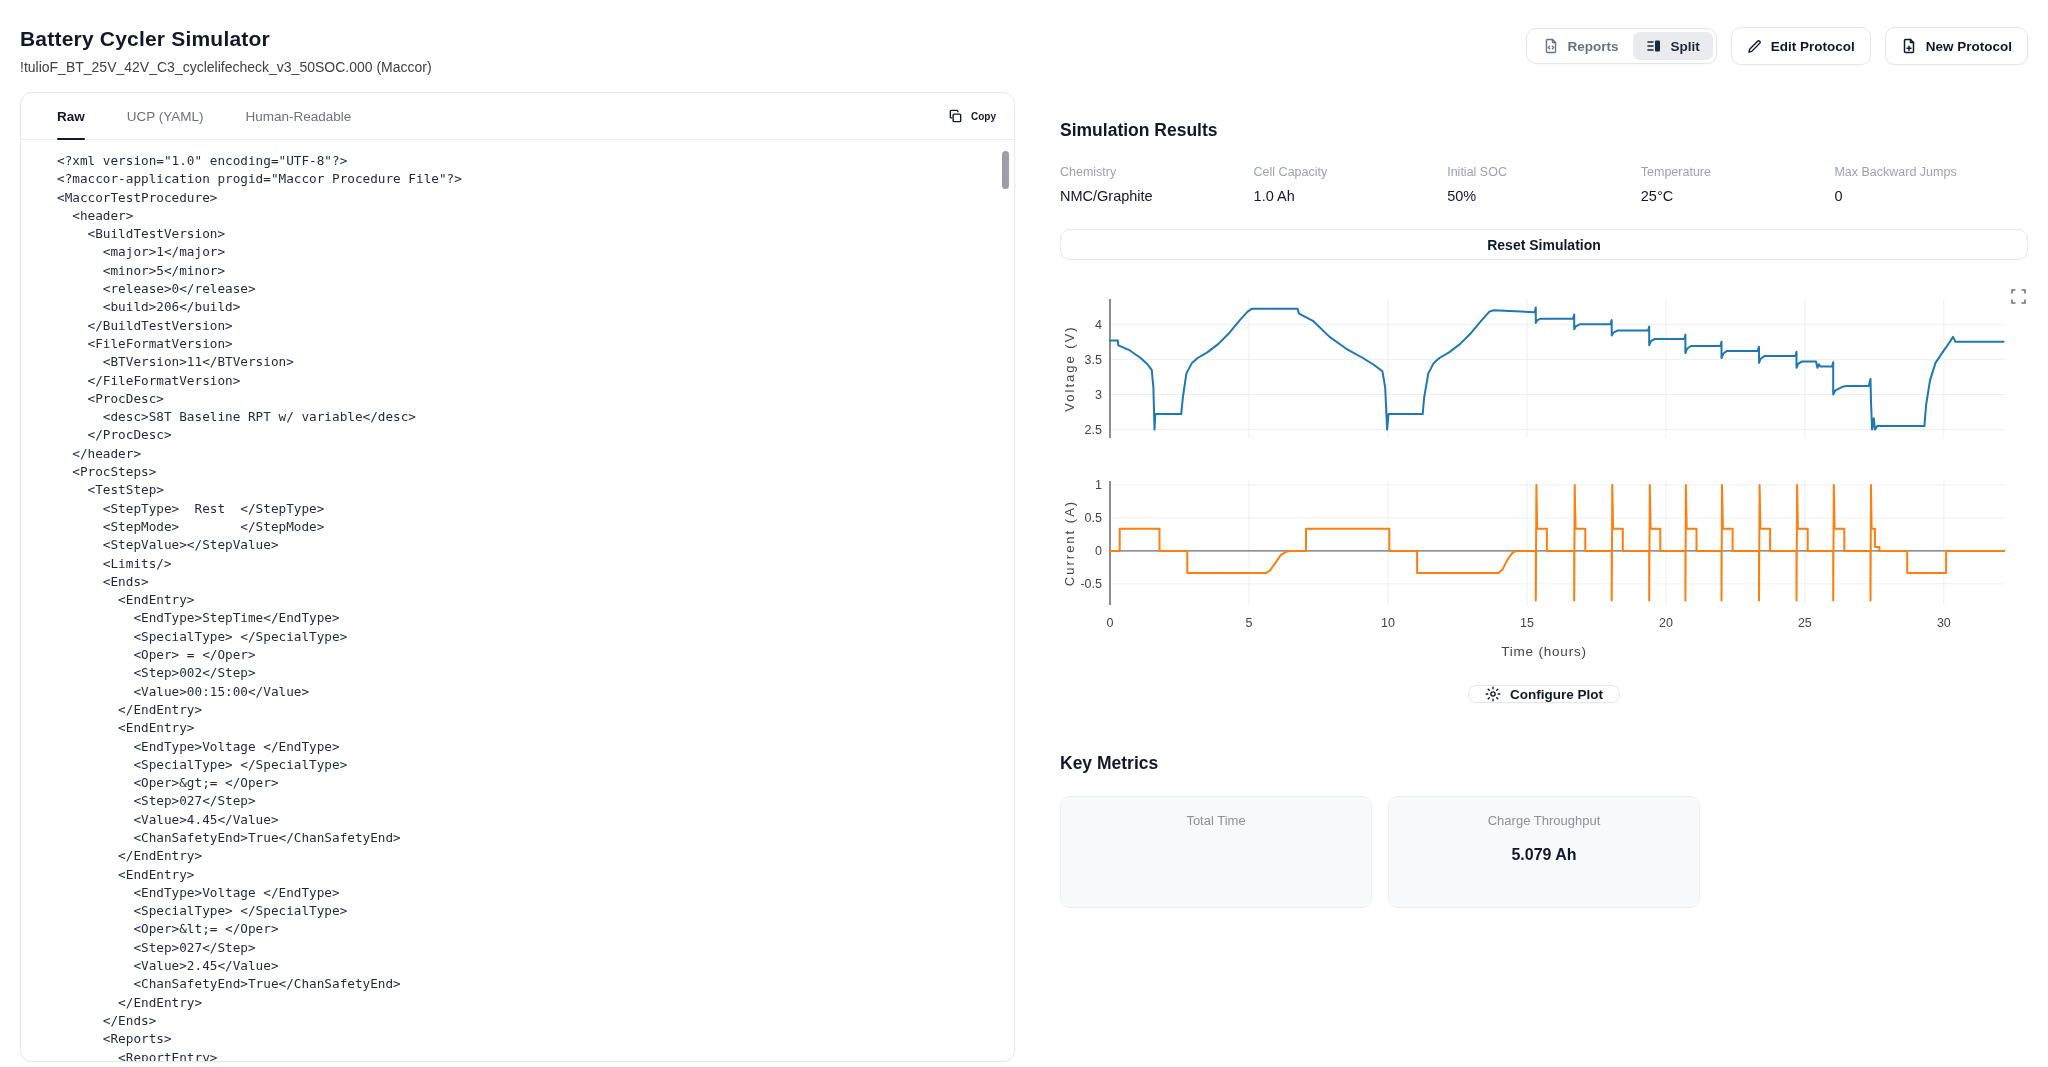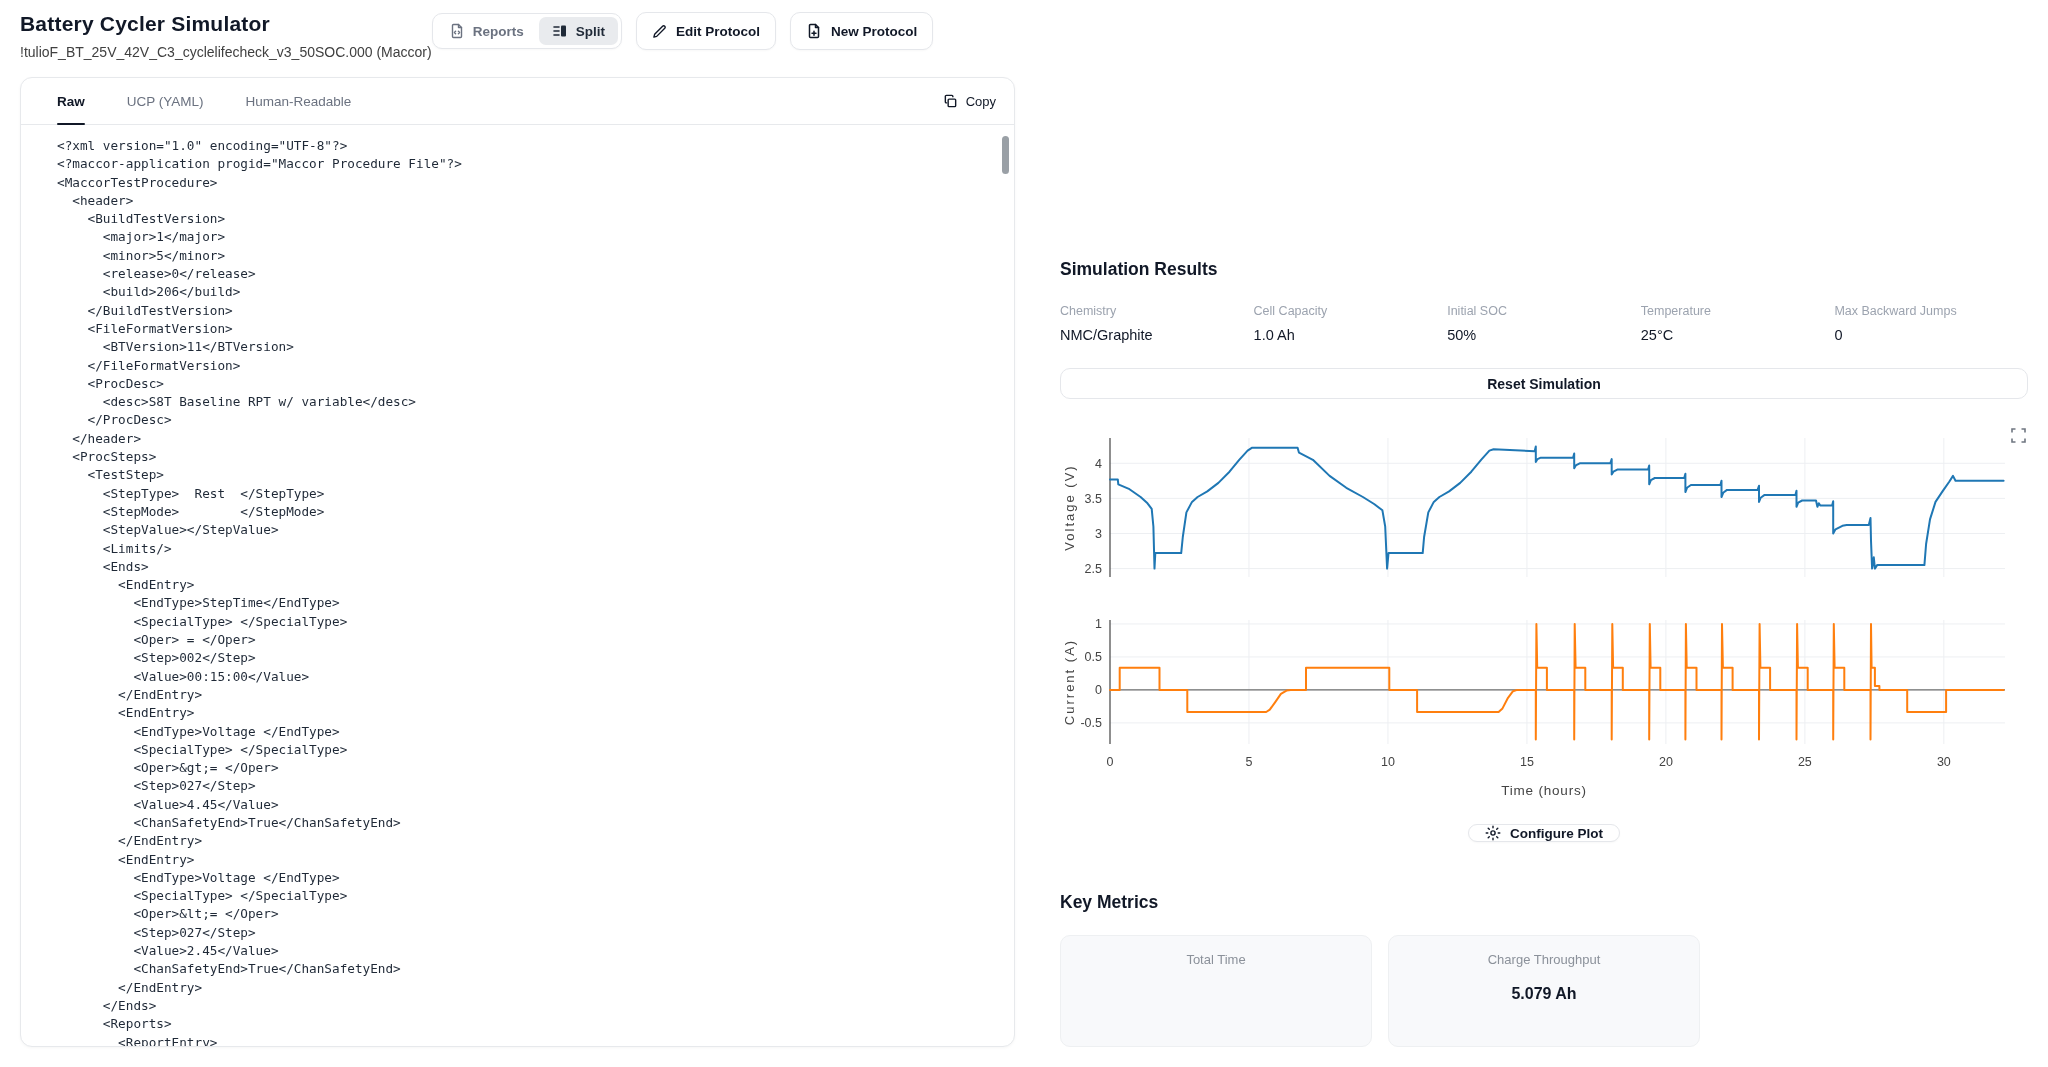--- a/index.html
+++ b/index.html
@@ -1,38 +1,38 @@
 <!DOCTYPE html>
 <html><head>
 <meta charset="utf-8">
 <style>
   * { margin:0; padding:0; box-sizing:border-box; }
   html,body { width:2048px; height:1067px; background:#fff; font-family:"Liberation Sans", sans-serif; color:#111827; overflow:hidden; }
   .page { width:2048px; height:1067px; padding:0 20px; position:relative; }
 
   
-  .header { display:flex; align-items:flex-start; padding-top:12px; }
+  .header { display:flex; justify-content:space-between; align-items:flex-start; padding-top:27px; }
   .title { font-size:21px; font-weight:700; letter-spacing:.2px; }
   .subtitle { font-size:14px; color:#404040; margin-top:8px; }
   .header-right { display:flex; gap:14px; align-items:center; }
   .seg-group { display:flex; align-items:center; border:1px solid #e5e7eb; border-radius:10px; padding:3px; gap:2px; background:#fff; box-shadow:0 1px 2px rgba(0,0,0,.03); }
   .seg { display:flex; align-items:center; gap:8px; padding:6px 13px; border-radius:7px; font-size:13.5px; font-weight:600; color:#6b7280; cursor:pointer; }
   .seg.active { background:#e9ebee; color:#1f2937; }
   .btn { display:flex; align-items:center; gap:9px; border:1px solid #e5e7eb; border-radius:10px; background:#fff; padding:0 15px; height:38px; font-size:13.5px; font-weight:700; color:#111827; cursor:pointer; box-shadow:0 1px 2px rgba(0,0,0,.03); }
 
   
-  .main { display:flex; gap:45px; margin-top:17px; align-items:flex-end; }
+  .main { display:flex; gap:45px; margin-top:17px; align-items:flex-start; }
 
   
   .card { width:995px; height:970px; border:1px solid #e7e9ec; border-radius:12px; position:relative; overflow:hidden; background:#fff; box-shadow:0 1px 3px rgba(0,0,0,.04); }
   .tabbar { height:47px; border-bottom:1px solid #e7e9ec; display:flex; align-items:stretch; padding:0 18px 0 36px; gap:42px; }
   .tab { display:flex; align-items:center; font-size:13.5px; color:#6b7280; position:relative; cursor:pointer; }
   .tab.active { color:#111827; font-weight:700; }
   .tab.active::after { content:""; position:absolute; left:0; right:0; bottom:-1px; height:2.5px; background:#111827; border-radius:2px; }
-  .copy-btn { margin-left:auto; display:flex; align-items:center; gap:8px; font-size:13px; font-weight:400; color:#111827; cursor:pointer; background:none; border:none; }
+  .copy-btn { margin-left:auto; display:flex; align-items:center; gap:8px; font-size:10px; font-weight:700; color:#111827; cursor:pointer; background:none; border:none; }
   .code { font-family:"DejaVu Sans Mono","Liberation Mono",monospace; font-size:12.7px; line-height:18.3px; color:#1f2937; white-space:pre; padding:12px 24px 0 36px; height:921px; overflow:hidden; }
   .scroll-thumb { position:absolute; right:5px; top:58px; width:7px; height:38px; background:#9aa0a6; border-radius:4px; }
 
   
   .right { flex:1; padding-top:28px; min-width:0; }
   .h2 { font-size:17.5px; font-weight:700; }
   .meta { display:grid; grid-template-columns:repeat(5,1fr); margin-top:24px; }
   .meta-label { font-size:12.5px; color:#9ca3af; }
   .meta-value { font-size:14.5px; color:#111827; margin-top:9px; }
   .reset-btn { width:100%; height:31px; border:1px solid #e5e7eb; border-radius:10px; background:#fff; font-size:14px; font-weight:700; color:#111827; margin-top:25px; cursor:pointer; font-family:inherit; }

